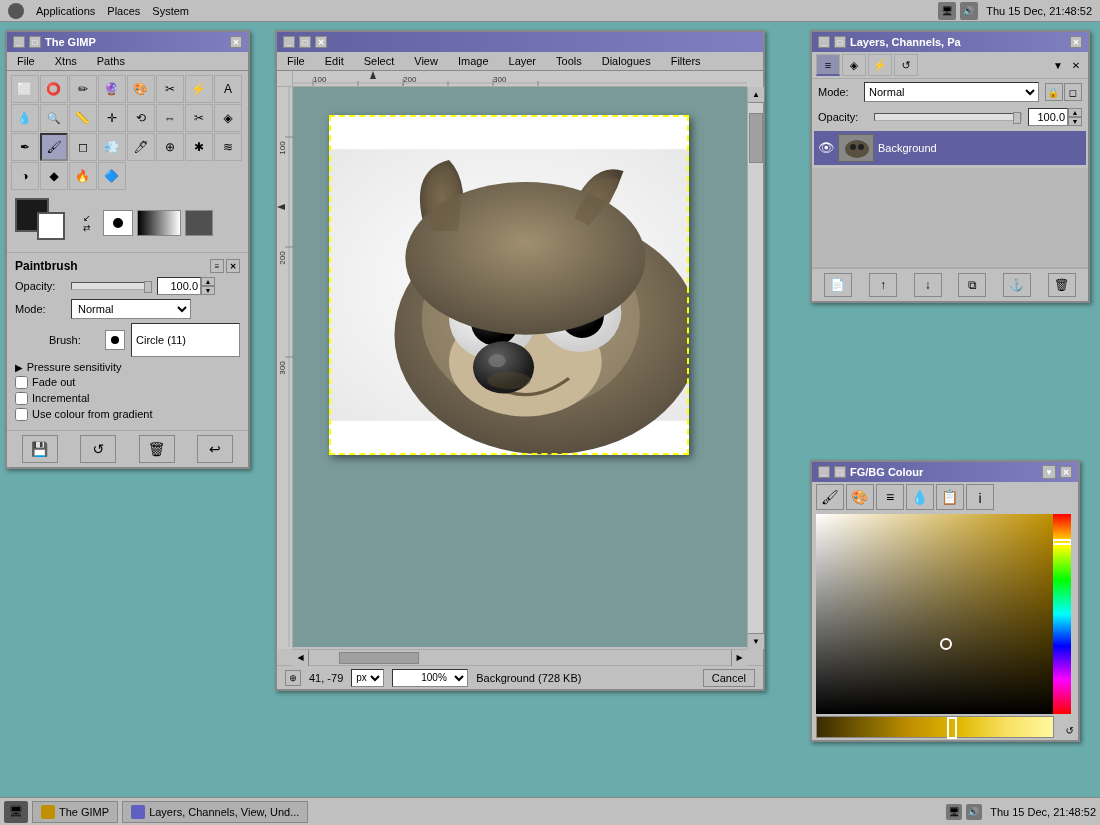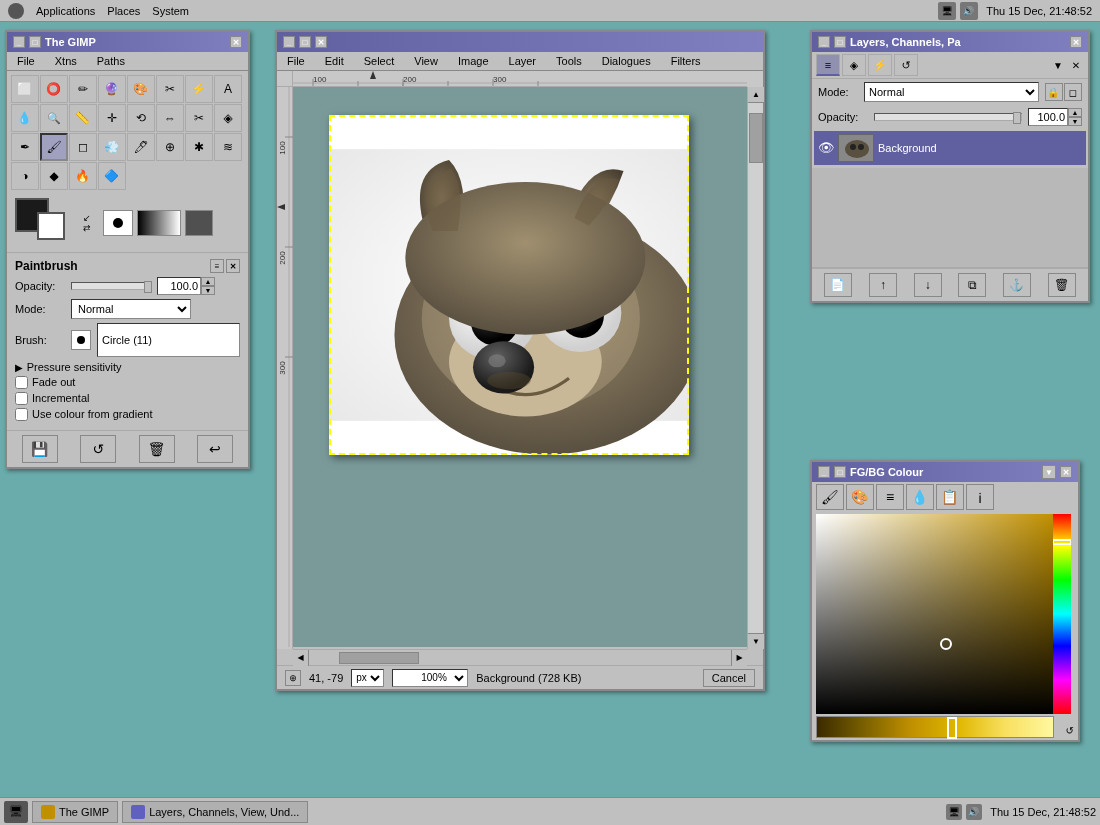--- a/index.html
+++ b/index.html
@@ -201,20 +201,21 @@
       background: white;
       border: 1px inset #888;
       font-size: 11px;
       padding: 0 2px;
     }
     .mode-select { width: 120px; }
     .brush-row {
       display: flex;
       align-items: center;
       gap: 6px;
+      margin-left: 34px;
     }
     .brush-name-box {
       flex: 1;
       height: 20px;
       background: white;
       border: 1px inset #888;
       font-size: 11px;
       padding: 16px 4px;
       display: flex;
       align-items: center;

